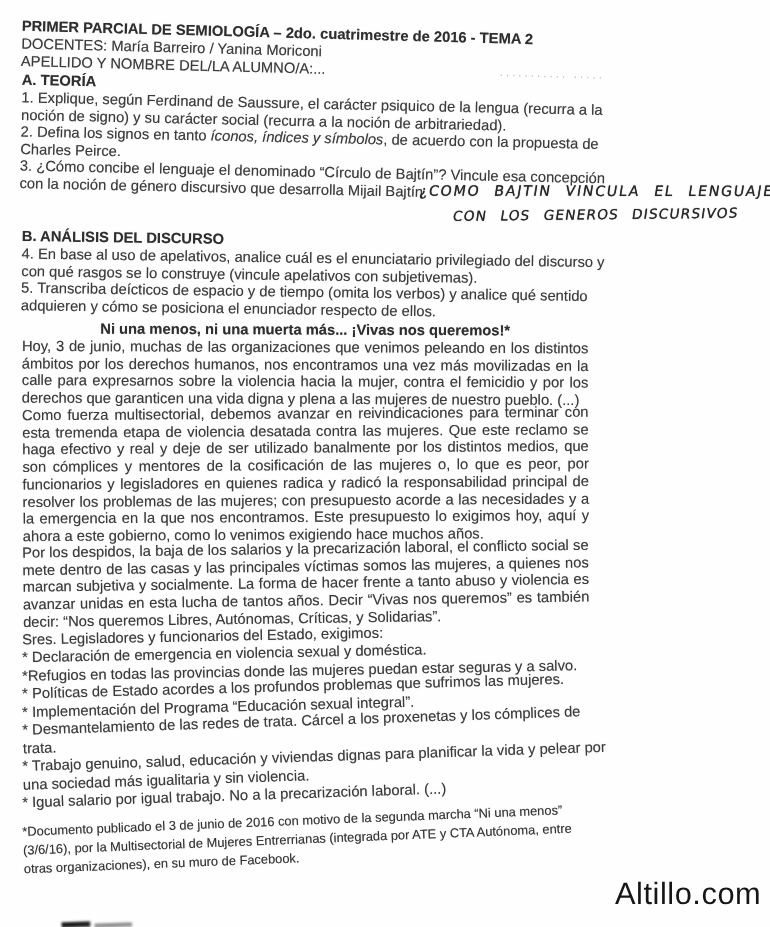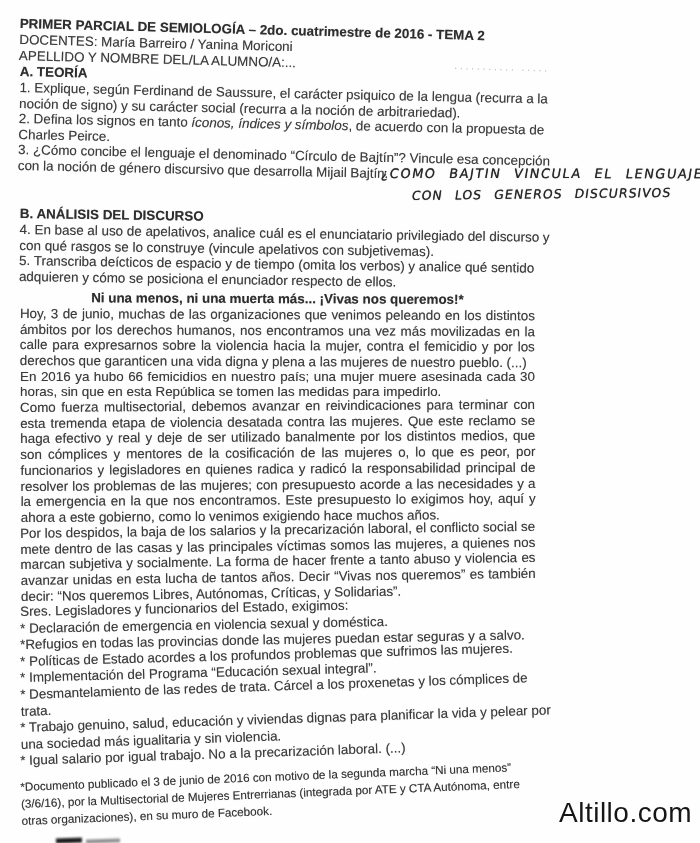--- a/index.html
+++ b/index.html
@@ -78,21 +78,20 @@
 
     <div class="blk rC scan secB">
       <div class="line b">B. ANÁLISIS DEL DISCURSO</div>
       <p class="q">4. En base al uso de apelativos, analice cuál es el enunciatario privilegiado del discurso y con qué rasgos se lo construye (vincule apelativos con subjetivemas).</p>
       <p class="q">5. Transcriba deícticos de espacio y de tiempo (omita los verbos) y analice qué sentido adquieren y cómo se posiciona el enunciador respecto de ellos.</p>
     </div>
 
     <div class="blk rD scan mtitle b">Ni una menos, ni una muerta más... ¡Vivas nos queremos!*</div>
 
     <p class="blk rD scan body-p">Hoy, 3 de junio, muchas de las organizaciones que venimos peleando en los distintos ámbitos por los derechos humanos, nos encontramos una vez más movilizadas en la calle para expresarnos sobre la violencia hacia la mujer, contra el femicidio y por los derechos que garanticen una vida digna y plena a las mujeres de nuestro pueblo. (...)</p>
-    <p class="blk rE scan body-p">En 2016 ya hubo 66 femicidios en nuestro país; una mujer muere asesinada cada 30 horas, sin que en esta República se tomen las medidas para impedirlo.</p>
     <p class="blk rF scan body-p">Como fuerza multisectorial, debemos avanzar en reivindicaciones para terminar con esta tremenda etapa de violencia desatada contra las mujeres. Que este reclamo se haga efectivo y real y deje de ser utilizado banalmente por los distintos medios, que son cómplices y mentores de la cosificación de las mujeres o, lo que es peor, por funcionarios y legisladores en quienes radica y radicó la responsabilidad principal de resolver los problemas de las mujeres; con presupuesto acorde a las necesidades y a la emergencia en la que nos encontramos. Este presupuesto lo exigimos hoy, aquí y ahora a este gobierno, como lo venimos exigiendo hace muchos años.</p>
     <p class="blk rG scan body-p">Por los despidos, la baja de los salarios y la precarización laboral, el conflicto social se mete dentro de las casas y las principales víctimas somos las mujeres, a quienes nos marcan subjetiva y socialmente. La forma de hacer frente a tanto abuso y violencia es avanzar unidas en esta lucha de tantos años. Decir “Vivas nos queremos” es también decir: “Nos queremos Libres, Autónomas, Críticas, y Solidarias”.</p>
 
     <p class="blk rH scan demand">Sres. Legisladores y funcionarios del Estado, exigimos:</p>
     <p class="blk rH scan demand">* Declaración de emergencia en violencia sexual y doméstica.</p>
     <p class="blk rH scan demand">*Refugios en todas las provincias donde las mujeres puedan estar seguras y a salvo.</p>
     <p class="blk rI scan demand">* Políticas de Estado acordes a los profundos problemas que sufrimos las mujeres.</p>
     <p class="blk rI scan demand">* Implementación del Programa “Educación sexual integral”.</p>
     <p class="blk rJ scan demand">* Desmantelamiento de las redes de trata. Cárcel a los proxenetas y los cómplices de trata.</p>
     <p class="blk rJ scan demand">* Trabajo genuino, salud, educación y viviendas dignas para planificar la vida y pelear por una sociedad más igualitaria y sin violencia.</p>

